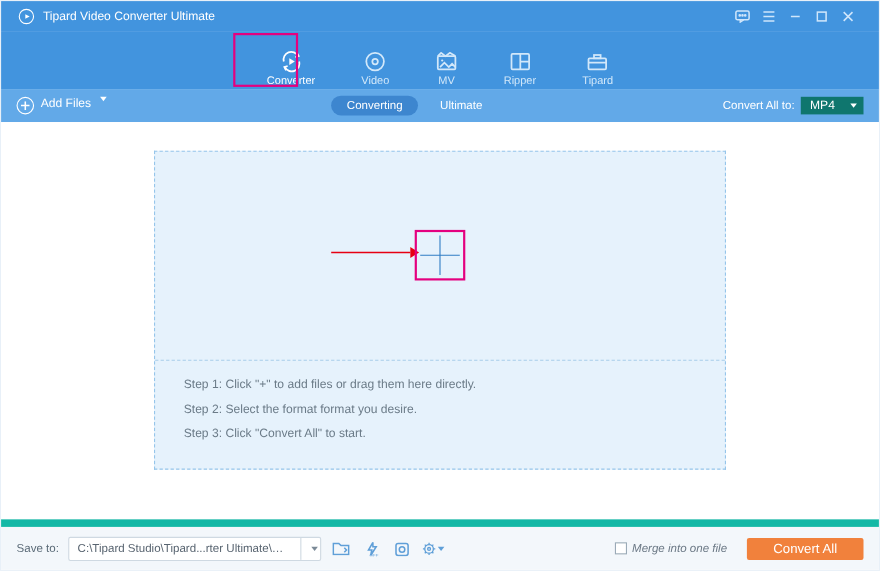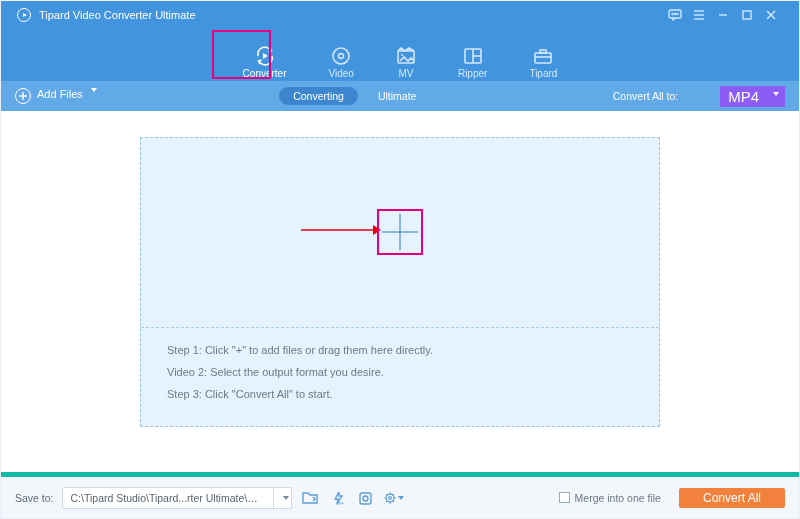--- a/index.html
+++ b/index.html
@@ -20,40 +20,40 @@
   .nav-highlight { position: absolute; border: 2px solid #e4007f; pointer-events: none; }
   .toolbar { height: 30px; background: #62a9e8; display: flex; align-items: center; color: #fff; font-size: 11px; padding: 0 14px; }
   .add-btn { display: flex; cursor: pointer; }
   .plus-circle { width: 16px; height: 16px; border: 1.4px solid #fff; border-radius: 50%; display: flex; align-items: center; justify-content: center; margin-right: 6px; }
   .plus-circle svg { stroke: #fff; stroke-width: 1.4; }
   .caret-down { margin-left: 8px; width: 0; height: 0; border-left: 3.5px solid transparent; border-right: 3.5px solid transparent; border-top: 4px solid #fff; }
   .center-segment { flex: 1; display: flex; justify-content: center; gap: 6px; }
   .seg-btn { padding: 3px 14px; border-radius: 10px; color: #fff; font-size: 10.5px; cursor: pointer; }
   .seg-btn.active { background: #3d86cf; }
   .convert-to { display: flex; align-items: center; gap: 6px; font-size: 10.5px; }
-  .format-select { background: #8b5cf6; color: #fff; padding: 2px 26px 2px 8px; font-size: 15px; position: relative; cursor: pointer; margin-left: 36px; }
+  .format-select { background: #0f766e; color: #fff; padding: 2px 26px 2px 8px; font-size: 11px; position: relative; cursor: pointer; }
   .format-select .caret-down { position: absolute; right: 6px; top: 6px; border-top-color: #fff; }
   .workarea { flex: 1; background: #fff; position: relative; display: flex; align-items: center; justify-content: center; }
   .dropzone { width: 520px; height: 290px; border: 1.5px dashed #96c5ea; background: #e6f2fc; display: flex; flex-direction: column; margin-bottom: 20px; }
   .drop-top { flex: 1.2; position: relative; display: flex; align-items: center; justify-content: center; }
   .big-plus { width: 44px; height: 44px; display: flex; align-items: center; justify-content: center; cursor: pointer; }
   .big-plus svg { stroke: #2f7dc4; stroke-width: 1; }
   .plus-highlight { position: absolute; border: 2px solid #e4007f; width: 46px; height: 46px; }
   .arrow-ann { position: absolute; left: 160px; top: 50%; transform: translateY(-50%); }
   .drop-bot { border-top: 1.5px dashed #a8cde9; padding: 16px 26px; }
   .step { font-size: 11px; color: #6b7b88; margin-bottom: 10px; }
-  .bottom { height: 46px; background: #f3f7fb; border-top: 5px solid #14b8a6; display: flex; align-items: center; padding: 0 14px; gap: 8px; font-size: 10.5px; color: #5a6a77; }
+  .bottom { height: 46px; background: #f3f7fb; border-top: 7px solid #14b8a6; display: flex; align-items: center; padding: 0 14px; gap: 8px; font-size: 10.5px; color: #5a6a77; }
   .path-box { display: flex; align-items: center; border: 1px solid #cfd9e2; background: #fff; border-radius: 2px; height: 22px; }
   .path-text { padding: 0 8px; font-size: 10.5px; color: #586470; width: 210px; white-space: nowrap; overflow: hidden; text-overflow: ellipsis; }
   .path-dd { border-left: 1px solid #cfd9e2; width: 18px; height: 100%; display: flex; align-items: center; justify-content: center; cursor: pointer; }
   .path-dd .caret-down { border-top-color: #7b8a97; }
   .mini-btn { width: 20px; height: 18px; display: flex; align-items: center; justify-content: center; cursor: pointer; }
   .mini-btn svg { stroke: #5f9fd8; fill: none; stroke-width: 1.4; }
   .spacer { flex: 1; }
-  .merge { display: flex; align-items: center; gap: 5px; color: #6b7885; }
+  .merge { display: flex; align-items: center; gap: 5px; color: #6b7885; font-style: italic; }
   .checkbox { width: 11px; height: 11px; border: 1px solid #9aaab7; background: #fff; cursor: pointer; }
   .convert-all-btn { background: #f1813c; color: #fff; font-size: 12px; padding: 3px 24px; border-radius: 2px; margin-left: 10px; cursor: pointer; }
   .navwrap { position: relative; }
 </style>
 </head>
 <body>
 
 <div class="window">
 
   <div class="titlebar">
@@ -188,21 +188,21 @@
         <div class="big-plus">
           <svg width="40" height="40" viewBox="0 0 40 40">
               <line x1="20" y1="2" x2="20" y2="38"></line>
               <line x1="2" y1="20" x2="38" y2="20"></line>
             </svg>
         </div>
         <div class="plus-highlight"></div>
       </div>
       <div class="drop-bot">
         <div class="step">Step 1: Click "+" to add files or drag them here directly.</div>
-        <div class="step">Video 2: Select the output format you desire.</div>
+        <div class="step">Step 2: Select the format format you desire.</div>
         <div class="step">Step 3: Click "Convert All" to start.</div>
       </div>
     </div>
   </div>
 
   <div class="bottom">
     <span>Save to:</span>
     <div class="path-box">
       <div class="path-text">C:\Tipard Studio\Tipard...rter Ultimate\Converted</div>
       <div class="path-dd">

